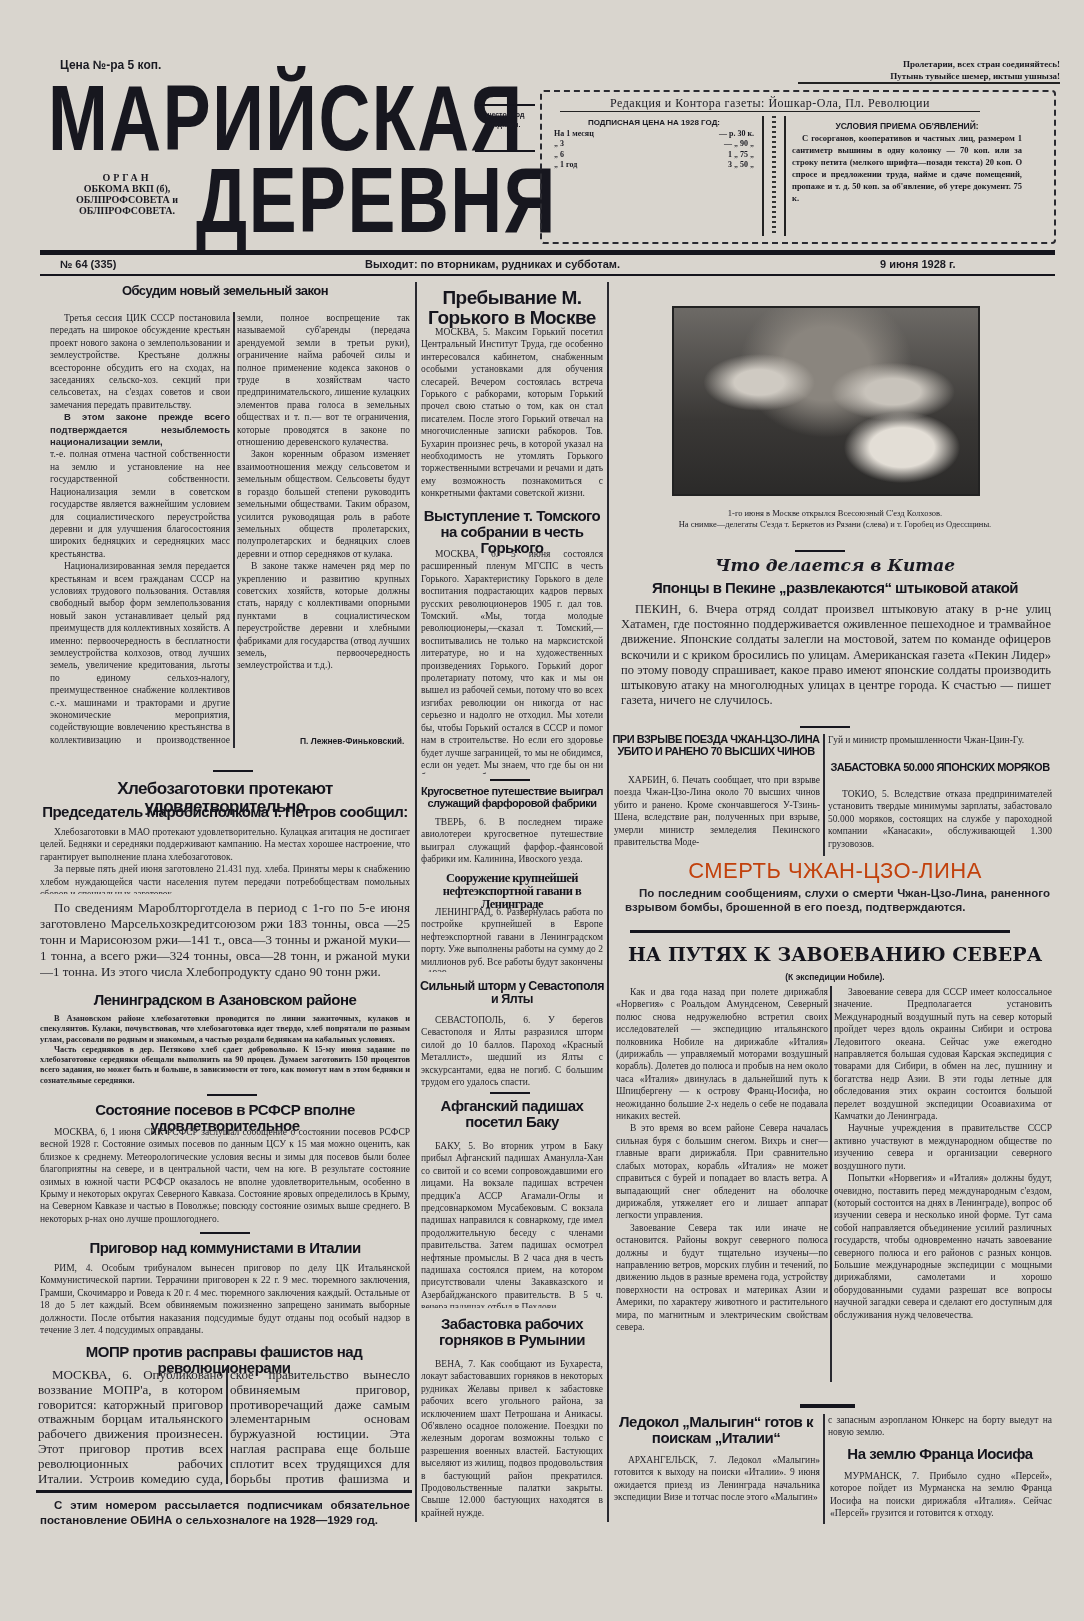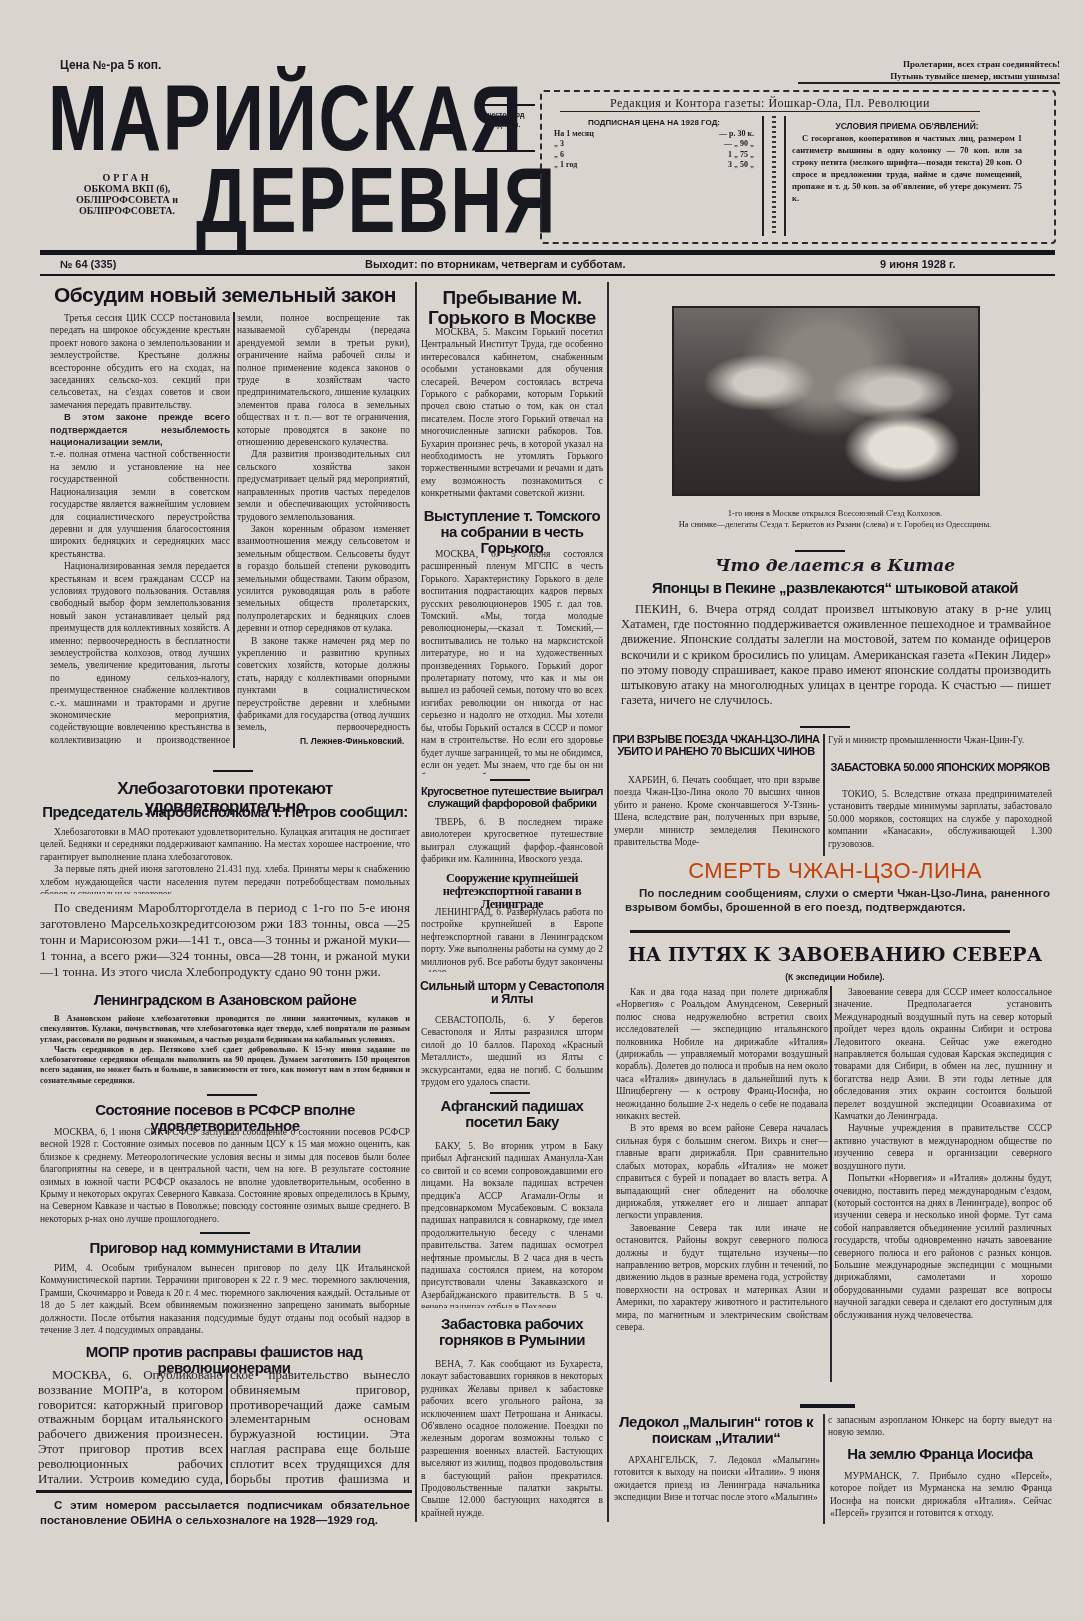--- a/index.html
+++ b/index.html
@@ -68,36 +68,35 @@
   </div>
   <div class="abs" style="left:220px;top:24px;width:20px;height:120px;border-left:2px solid #222;border-right:2px solid #222;background:repeating-linear-gradient(180deg,#333 0 2px,transparent 2px 5px);background-size:4px 100%;background-position:center;background-repeat:repeat-y;"></div>
   <div class="abs" style="left:250px;top:28px;width:230px;font-family:'Liberation Serif',serif;font-size:8.5px;line-height:12px;">
     <div class="center" style="font-family:'Liberation Sans',sans-serif;font-weight:bold;">УСЛОВИЯ ПРИЕМА ОБ'ЯВЛЕНИЙ:</div>
     <div style="text-align:justify;text-indent:10px;font-weight:bold;">С госорганов, кооперативов и частных лиц, размером 1 сантиметр вышины в одну колонку — 70 коп. или за строку петита (мелкого шрифта—позади текста) 20 коп. О спросе и предложении труда, найме и сдаче помещений, пропаже и т. д. 50 коп. за об'явление, об утере документ. 75 к.</div>
   </div>
 </div>
 
 <div class="rule" style="left:40px;top:250px;width:1015px;height:5px;"></div>
 <div class="abs" style="left:60px;top:258px;font-family:'Liberation Sans',sans-serif;font-weight:bold;font-size:11px;">№ 64 (335)</div>
-<div class="abs" style="left:365px;top:258px;font-family:'Liberation Sans',sans-serif;font-weight:bold;font-size:11px;">Выходит: по вторникам, четвергам и субботам.</div>
+<div class="abs" style="left:365px;top:258px;font-family:'Liberation Sans',sans-serif;font-weight:bold;font-size:11px;">Выходит: по вторникам, рудниках и субботам.</div>
 <div class="abs" style="left:880px;top:258px;font-family:'Liberation Sans',sans-serif;font-weight:bold;font-size:11px;">9 июня 1928 г.</div>
 <div class="rule" style="left:40px;top:274px;width:1015px;height:2px;"></div>
 
-<div class="abs hl" style="left:40px;top:284px;width:370px;font-size:21px;">Обсудим новый земельный закон</div>
+<div class="abs hl" style="left:40px;top:284px;width:370px;font-size:13px;">Обсудим новый земельный закон</div>
 <div class="abs body small" style="left:50px;top:312px;width:180px;height:438px;overflow:hidden;">
   <p>Третья сессия ЦИК СССР постановила передать на широкое обсуждение крестьян проект нового закона о землепользовании и землеустройстве. Крестьяне должны всесторонне обсудить его на сходах, на заседаниях сельско-хоз. секций при сельсоветах, на с'ездах советов и свои замечания передать правительству.</p>
   <p style="font-weight:bold;font-family:'Liberation Sans',sans-serif;">В этом законе прежде всего подтверждается незыблемость национализации земли,</p>
   <p style="text-indent:0">т.-е. полная отмена частной собственности на землю и установление на нее государственной собственности. Национализация земли в советском государстве является важнейшим условием для социалистического переустройства деревни и для улучшения благосостояния широких бедняцких и середняцких масс крестьянства.</p>
   <p>Национализированная земля передается крестьянам и всем гражданам СССР на условиях трудового пользования. Оставляя свободный выбор форм землепользования новый закон устанавливает целый ряд преимуществ для коллективных хозяйств. А именно: первоочередность в бесплатности землеустройства колхозов, отвод лучших земель, увеличение кредитования, льготы по единому сельхоз-налогу, преимущественное снабжение коллективов с.-х. машинами и тракторами и другие экономические мероприятия, содействующие вовлечению крестьянства в коллективизацию и производственное кооперирование.</p>
 
 </div>
 <div class="vrule" style="left:233px;top:312px;height:436px;"></div>
 <div class="abs body small" style="left:237px;top:312px;width:173px;height:420px;overflow:hidden;">
   <p style="text-indent:0">земли, полное воспрещение так называемой суб'аренды (передача арендуемой земли в третьи руки), ограничение найма рабочей силы и полное применение кодекса законов о труде в хозяйствам часто предпринимательского, лишение кулацких элементов права голоса в земельных обществах и т. п.— вот те ограничения, которые проводятся в законе по отношению деревенского кулачества.</p>
-  <p>Для развития производительных сил сельского хозяйства закон предусматривает целый ряд мероприятий, направленных против частых переделов земли и обеспечивающих устойчивость трудового землепользования.</p>
   <p>Закон коренным образом изменяет взаимоотношения между сельсоветом и земельным обществом. Сельсоветы будут в гораздо большей степени руководить земельными обществами. Таким образом, усилится руководящая роль в работе земельных обществ пролетарских, полупролетарских и бедняцких слоев деревни и отпор середняков от кулака.</p>
   <p>В законе также намечен ряд мер по укреплению и развитию крупных советских хозяйств, которые должны стать, наряду с коллективами опорными пунктами в социалистическом переустройстве деревни и хлебными фабриками для государства (отвод лучших земель, первоочередность землеустройства и т.д.).</p>
 
 </div>
 <div class="abs" style="left:300px;top:736px;font-size:8.5px;font-family:'Liberation Sans',sans-serif;font-weight:bold;">П. Лежнев-Финьковский.</div>
 
 <div class="vrule" style="left:415px;top:282px;height:1240px;"></div>
 <div class="vrule" style="left:607px;top:282px;height:1240px;"></div>
 
 <div class="abs hl" style="left:420px;top:288px;width:184px;font-size:19px;">Пребывание М. Горького в Москве</div>

